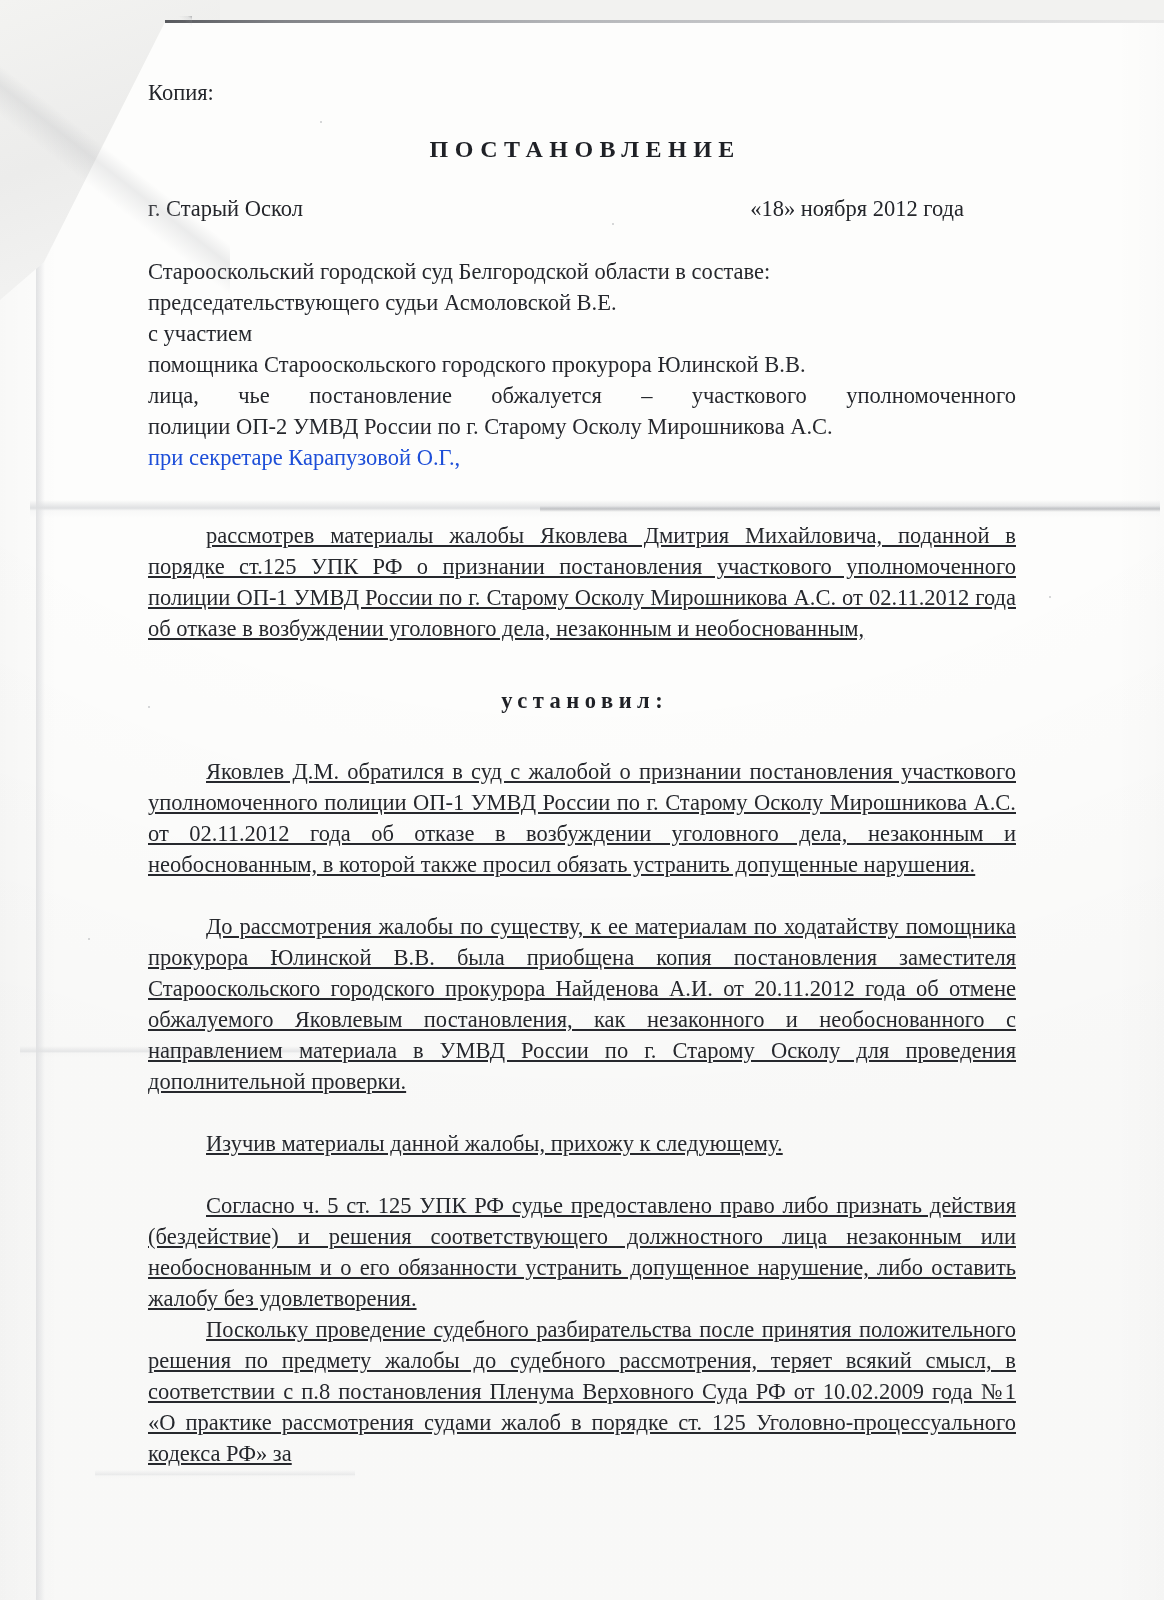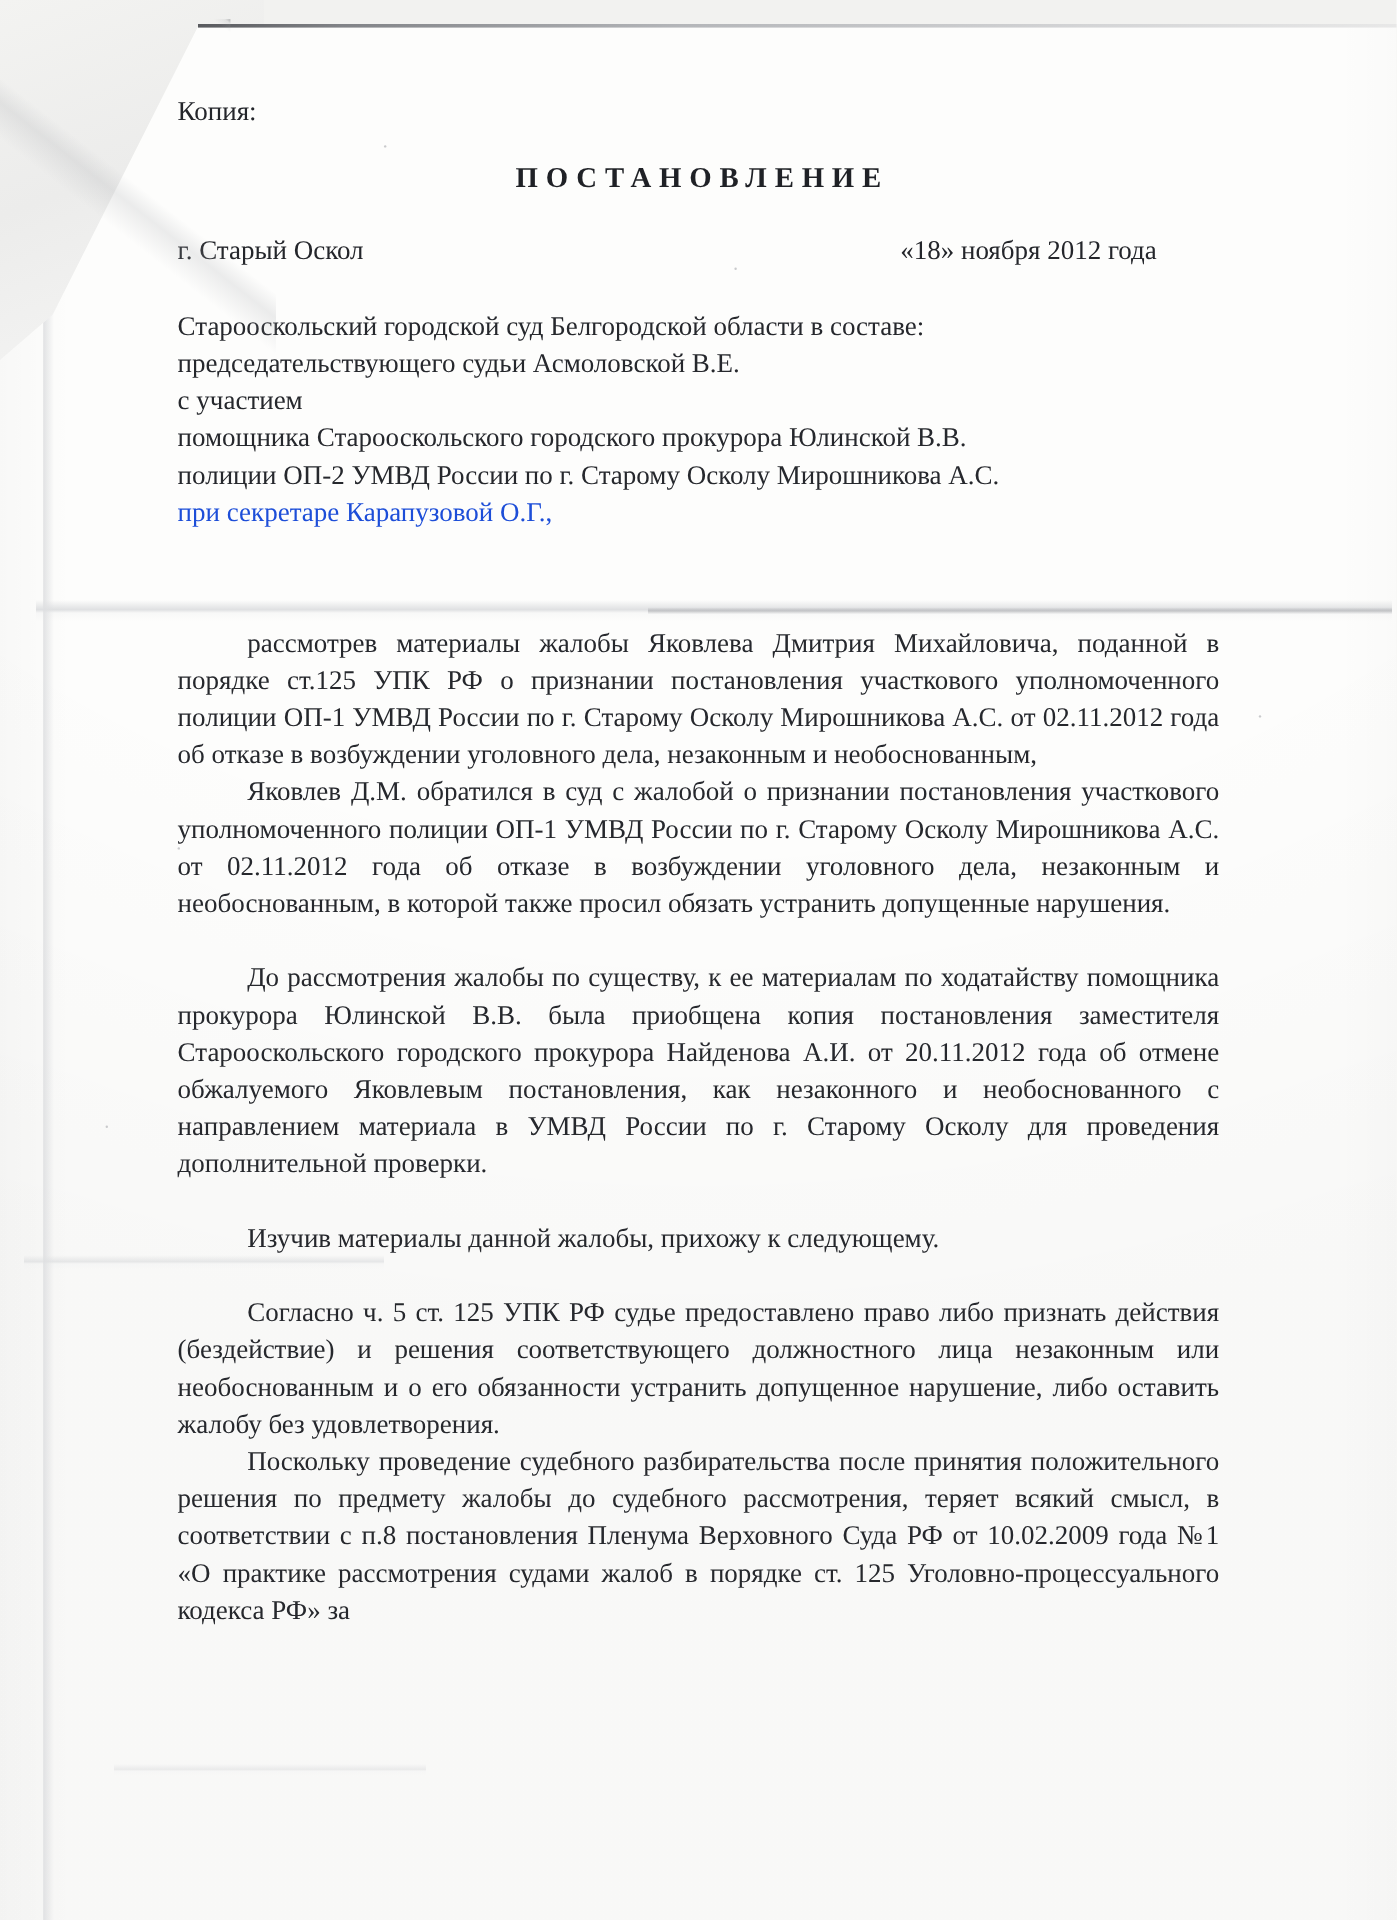--- a/index.html
+++ b/index.html
@@ -147,20 +147,21 @@
   .body-block {
     position: absolute;
     left: 0;
     top: 520px;
     width: 868px;
   }
   .para {
     text-align: justify;
     margin: 0 0 0 0;
     text-indent: 58px;
+    text-decoration: underline;
   }
   .para + .para { margin-top: 31px; }
   .para.tight { margin-top: 0; }
   .heading-ustanovil {
     text-align: center;
     font-weight: bold;
     font-size: 22.5px;
     letter-spacing: 5.5px;
     text-indent: 5.5px;
     margin-top: 44px;
@@ -209,28 +210,30 @@
       <div class="place-date">
         <span class="place">г. Старый Оскол</span>
         <span class="date">«18» ноября 2012 года</span>
       </div>
 
       <div class="participants">
         <div class="line"> Старооскольский городской суд Белгородской области в составе:</div>
         <div class="line">председательствующего судьи Асмоловской В.Е.</div>
         <div class="line">с участием</div>
         <div class="line">помощника Старооскольского городского прокурора Юлинской В.В.</div>
+        <div class="line justify">лица, чье постановление обжалуется – участкового уполномоченного</div>
         <div class="line">полиции ОП-2 УМВД России по г. Старому Осколу Мирошникова А.С.</div>
         <div class="line faded">при секретаре Карапузовой О.Г.,</div>
       </div>
 
       <div class="body-block">
 
         <p class="para tight">рассмотрев материалы жалобы Яковлева Дмитрия Михайловича, поданной в порядке ст.125 УПК РФ  о признании постановления участкового уполномоченного полиции ОП-1 УМВД России по г. Старому Осколу Мирошникова А.С. от 02.11.2012 года об отказе в возбуждении уголовного дела, незаконным и необоснованным,</p>
 
+        <div class="heading-ustanovil">установил:</div>
 
         <p class="para tight">Яковлев Д.М. обратился в суд с жалобой о признании постановления участкового уполномоченного полиции ОП-1 УМВД России по г. Старому Осколу Мирошникова А.С. от 02.11.2012 года об отказе в возбуждении уголовного дела, незаконным и необоснованным, в которой также просил обязать устранить допущенные нарушения.</p>
         <p class="para">До рассмотрения жалобы по существу, к ее материалам по ходатайству помощника прокурора Юлинской В.В. была приобщена копия постановления заместителя Старооскольского городского прокурора Найденова А.И. от 20.11.2012 года об отмене обжалуемого Яковлевым постановления, как незаконного и необоснованного с направлением материала в УМВД России по г. Старому Осколу для проведения дополнительной проверки.</p>
         <p class="para">Изучив материалы данной жалобы, прихожу к следующему.</p>
         <p class="para">Согласно ч. 5 ст. 125 УПК РФ судье предоставлено право либо признать действия (бездействие) и решения соответствующего должностного лица незаконным или необоснованным и о его обязанности устранить допущенное нарушение, либо оставить жалобу без удовлетворения.</p>
         <p class="para tight">Поскольку проведение судебного разбирательства после принятия положительного решения по предмету жалобы до судебного рассмотрения, теряет всякий смысл, в соответствии с п.8 постановления Пленума Верховного Суда РФ от 10.02.2009 года №1 «О практике рассмотрения судами жалоб в порядке ст. 125 Уголовно-процессуального кодекса РФ» за</p>
 
       </div>
     </div>
   </div>

